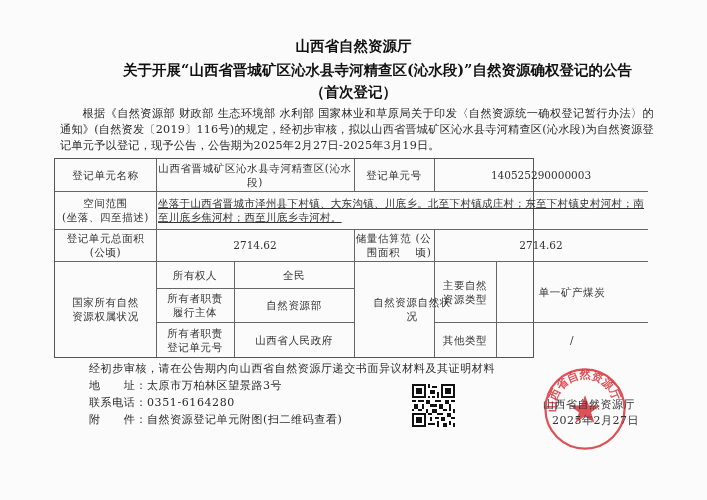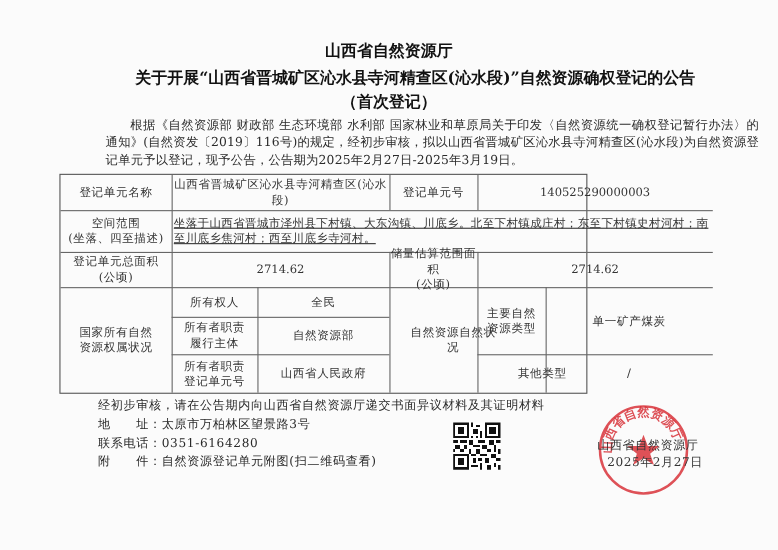--- a/index.html
+++ b/index.html
@@ -13,21 +13,21 @@
   .title1, .title2, .title3 {
     position:absolute; left:0; width:707px; text-align:center;
     font-family:"DejaVu Serif", serif; font-weight:bold; color:#111;
   }
   .title1 { top:37px; font-size:14.5px; }
   .title2 { top:61px; font-size:14.5px;padding-left:24px; }
   .title3 { top:83px; font-size:14.5px; }
   .para {
     position:absolute; left:60px; width:594px; top:106px;
     font-size:11.2px; line-height:16px; letter-spacing:0.2px; color:#2a2a2a;
-    text-indent:2em; text-align:justify;margin-left:36px;
+    text-indent:2em; text-align:justify;
   }
   .tbl {
     position:absolute; left:54px; top:158px; width:480px; height:200px;
     border:1.2px solid #555; box-sizing:border-box;
   }
   .hl { position:absolute; height:0; border-top:1px solid #666; }
   .vl { position:absolute; width:0; border-left:1px solid #666; }
   .cell {
     position:absolute; display:flex; align-items:center; justify-content:center;
     text-align:center; font-size:10.5px; line-height:14px; color:#333;
@@ -79,21 +79,21 @@
     <span>空间范围</span>
     <span>(坐落、四至描述)</span>
   </div>
   <div class="cell left" style="left:103px;top:32px;width:486px;height:38px;text-decoration:underline;">坐落于山西省晋城市泽州县下村镇、大东沟镇、川底乡。北至下村镇成庄村；东至下村镇史村河村；南至川底乡焦河村；西至川底乡寺河村。</div>
 
   <div class="cell" style="left:0;top:70px;width:101px;height:32px;flex-direction:column;">
     <span>登记单元总面积</span>
     <span>(公顷)</span>
   </div>
   <div class="cell num" style="left:101px;top:70px;width:198px;height:32px;">2714.62</div>
-  <div class="cell" style="left:299px;top:70px;width:80px;height:32px;flex-direction:column;">
+  <div class="cell" style="left:299px;top:70px;width:80px;height:32px;flex-direction:row;">
     <span>储量估算范围面积</span>
     <span>(公顷)</span>
   </div>
   <div class="cell num" style="left:379px;top:70px;width:214px;height:32px;">2714.62</div>
 
   <div class="cell" style="left:101px;top:102px;width:78px;height:27px;">所有权人</div>
   <div class="cell" style="left:0;top:102px;width:101px;height:96px;flex-direction:column;">
     <span>国家所有自然</span>
     <span>资源权属状况</span>
   </div>
@@ -108,21 +108,21 @@
     <span>登记单元号</span>
   </div>
   <div class="cell" style="left:179px;top:163px;width:120px;height:35px;">山西省人民政府</div>
 
   <div class="cell" style="left:317px;top:102px;width:80px;height:96px;">自然资源自然状况</div>
   <div class="cell" style="left:441px;top:102px;width:152px;height:61px;">单一矿产煤炭</div>
   <div class="cell" style="left:379px;top:102px;width:62px;height:61px;flex-direction:column;">
     <span>主要自然</span>
     <span>资源类型</span>
   </div>
-  <div class="cell" style="left:363px;top:163px;width:62px;height:35px;padding-left:44px;">其他类型</div>
+  <div class="cell" style="left:379px;top:163px;width:62px;height:35px;">其他类型</div>
   <div class="cell" style="left:441px;top:163px;width:152px;height:35px;">/</div>
 </div>
 
 <div class="foot" style="top:361px;">经初步审核，请在公告期内向山西省自然资源厅递交书面异议材料及其证明材料</div>
 <div class="foot" style="top:378px;">地　　址：太原市万柏林区望景路3号</div>
 <div class="foot" style="top:395px;">联系电话：0351-6164280</div>
 <div class="foot" style="top:412px;">附　　件：自然资源登记单元附图(扫二维码查看)</div>
 
 <svg class="qr" viewBox="0 0 21 21" shape-rendering="crispEdges">
   <rect width="21" height="21" fill="#fff"></rect>

